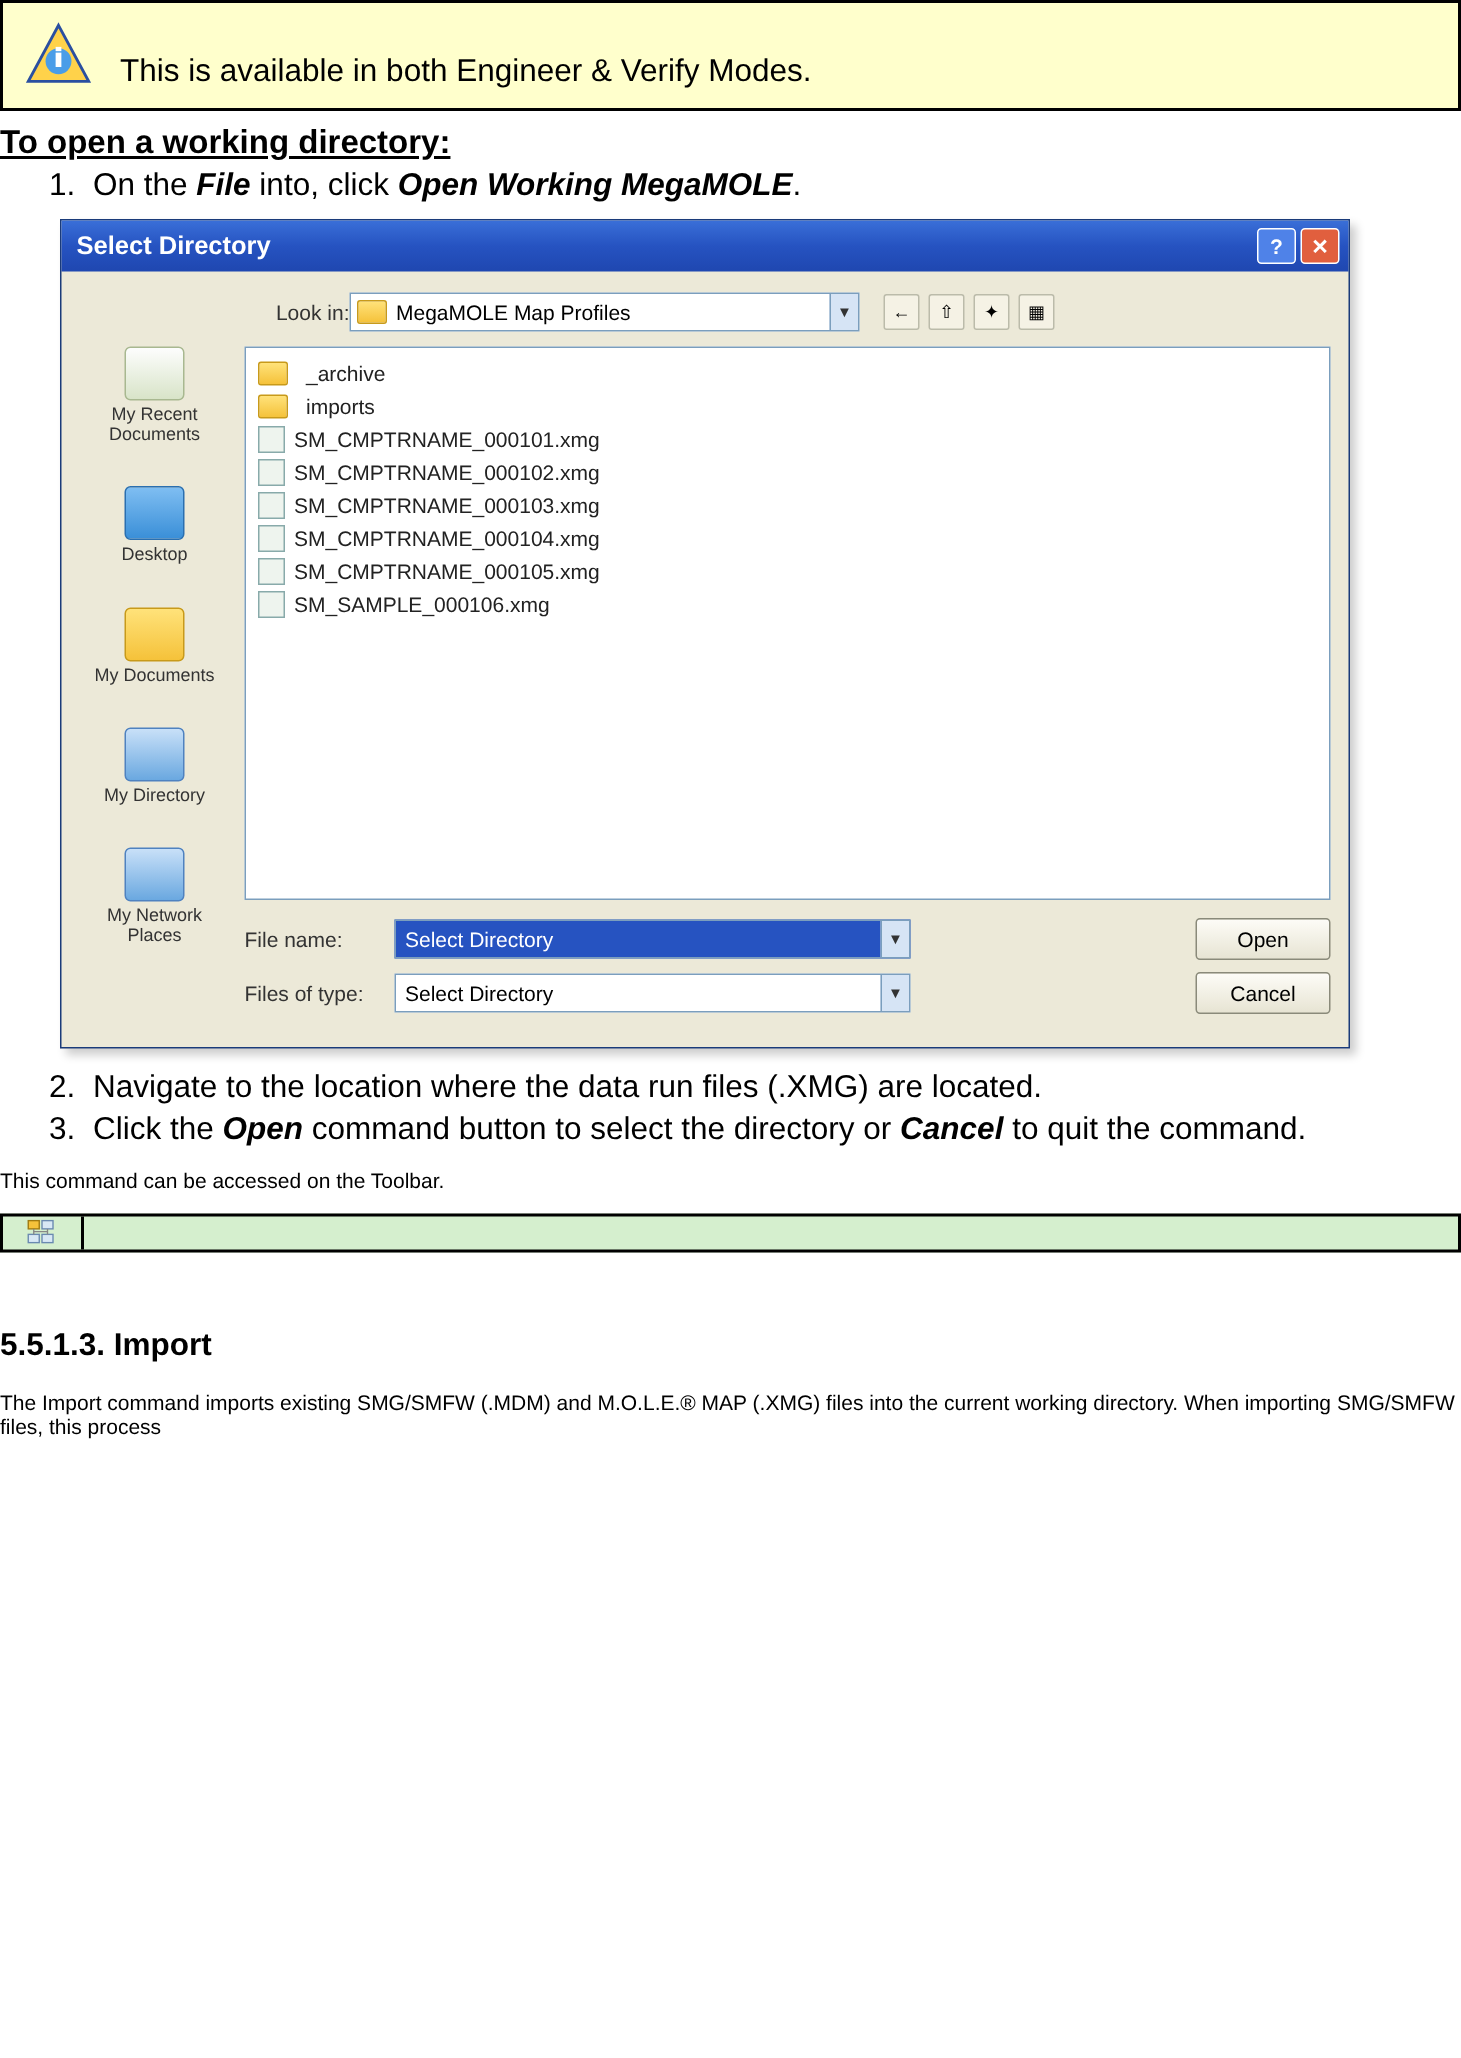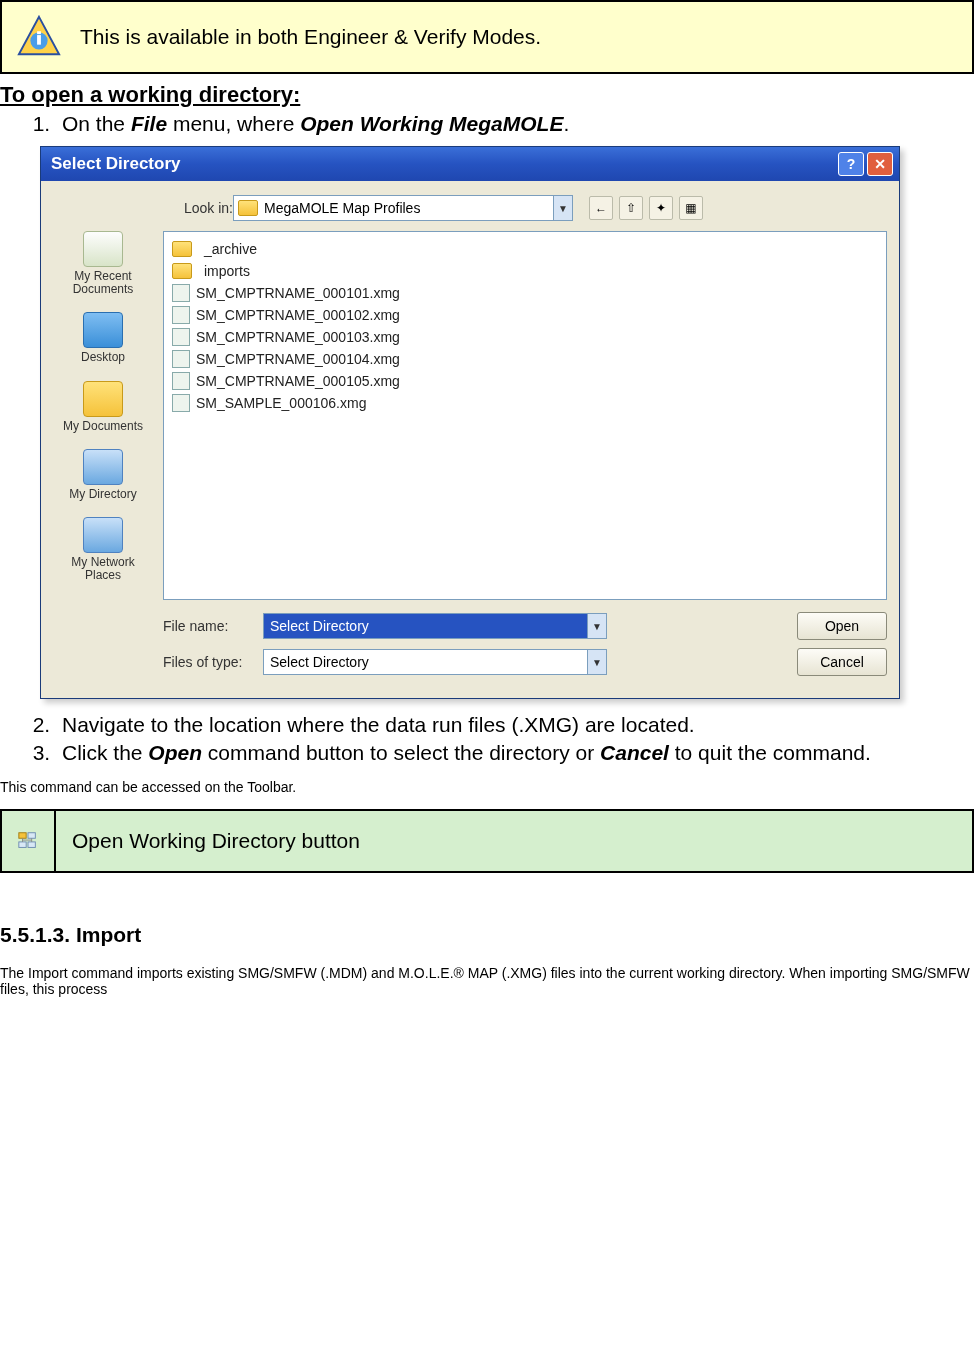--- a/index.html
+++ b/index.html
@@ -9,21 +9,21 @@
     font-size: 21px;
     color: #000;
     width: 974px;
     background: #fff;
   }
   .info-box {
     border: 2px solid #000;
     background: #ffffcc;
     padding: 12px 14px;
     display: flex;
-    align-items: center;
+    align-items: flex-end;
     gap: 18px;
     margin-bottom: 8px;
   }
   .info-icon {
     width: 46px;
     height: 46px;
     flex: 0 0 46px;
   }
   .info-text {
     font-size: 21px;
@@ -133,21 +133,21 @@
     background: #f5f2e5;
     border-radius:2px;
     display:flex;align-items:center;justify-content:center;
     font-size:12px;
   }
 
   .places {
     width: 100px;
     display: flex;
     flex-direction: column;
-    gap: 4px;
+    gap: 16px;
     align-items: center;
     font-size: 12px;
     color: #333;
     margin-top: 36px;
   }
   .place {
     width: 100%;
     text-align: center;
     padding: 4px 0 8px 0;
     line-height: 1.1;
@@ -254,21 +254,21 @@
     <rect x="22" y="22" width="4" height="10" fill="#fff"></rect>
     <rect x="22" y="18" width="4" height="3" fill="#fff"></rect>
   </svg>
   <span class="info-text">This is available in both Engineer &amp; Verify Modes.</span>
 </div>
 
 <div class="heading-underline">To open a working directory:</div>
 
 <ol class="steps">
   <li>
-    <span>On the </span><span class="bi">File</span><span> menu, where </span><span class="bi">Open Working MegaMOLE</span><span>.</span>
+    <span>On the </span><span class="bi">File</span><span> into, click </span><span class="bi">Open Working MegaMOLE</span><span>.</span>
   </li>
 </ol>
 
 <div class="dialog-wrap">
   <div class="dlg">
     <div class="titlebar">
       <span>Select Directory</span>
       <span class="spacer"></span>
       <span class="tbtn help">?</span>
       <span class="tbtn close">✕</span>
@@ -369,18 +369,17 @@
     <svg class="tree-icon" viewBox="0 0 24 24">
       <rect x="2" y="3" width="8" height="6" fill="#f5c23a" stroke="#a07a10"></rect>
       <rect x="12" y="3" width="8" height="6" fill="#d8e8f5" stroke="#6a8ab0"></rect>
       <rect x="2" y="13" width="8" height="6" fill="#d8e8f5" stroke="#6a8ab0"></rect>
       <rect x="12" y="13" width="8" height="6" fill="#d8e8f5" stroke="#6a8ab0"></rect>
       <line x1="6" y1="9" x2="6" y2="13" stroke="#888"></line>
       <line x1="6" y1="11" x2="16" y2="11" stroke="#888"></line>
       <line x1="16" y1="9" x2="16" y2="13" stroke="#888"></line>
     </svg>
   </div>
-  <div class="txt">Open Working Directory button</div>
 </div>
 
 <div class="sec-heading">5.5.1.3. Import</div>
 
 <div class="para" style="margin-top:0">The Import command imports existing SMG/SMFW (.MDM) and M.O.L.E.® MAP (.XMG) files into the current working directory. When importing SMG/SMFW files, this process</div>
 
 </body></html>

